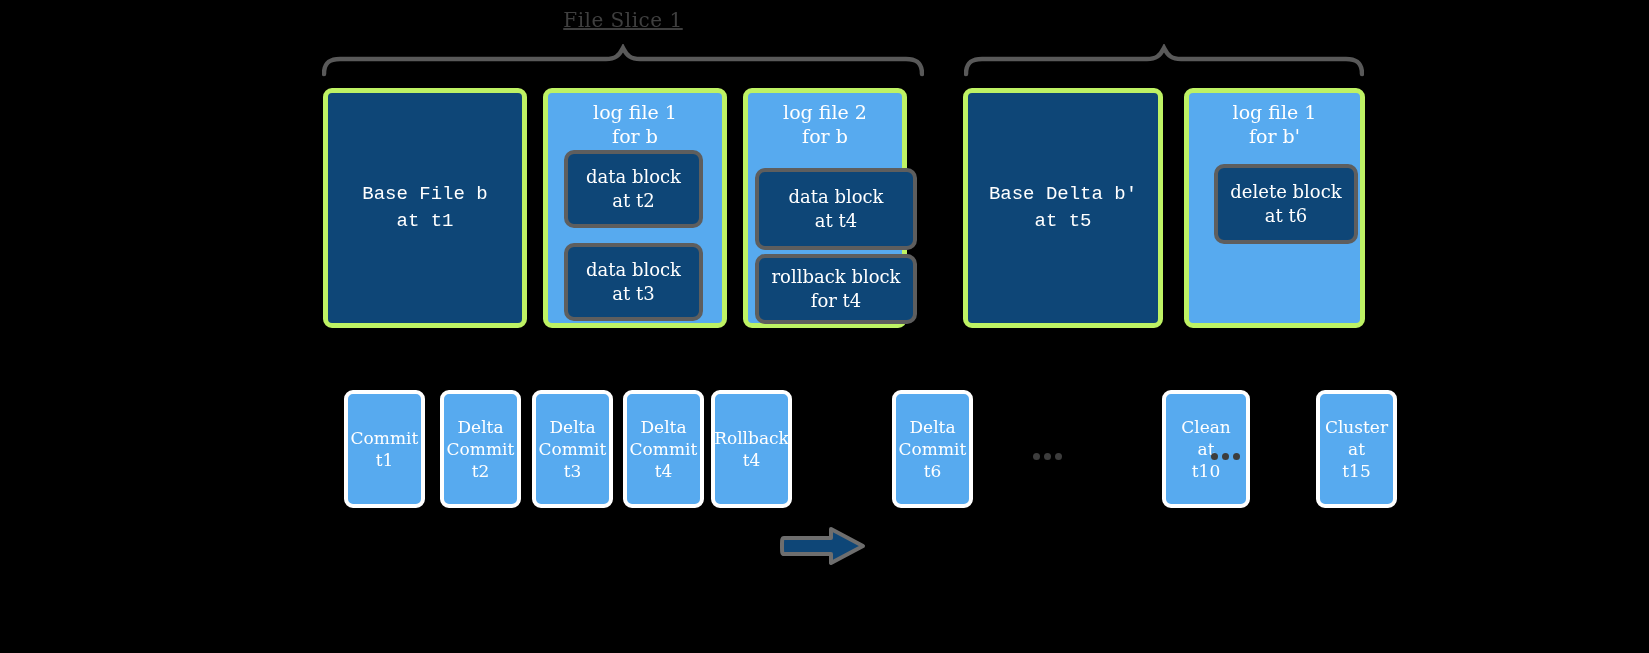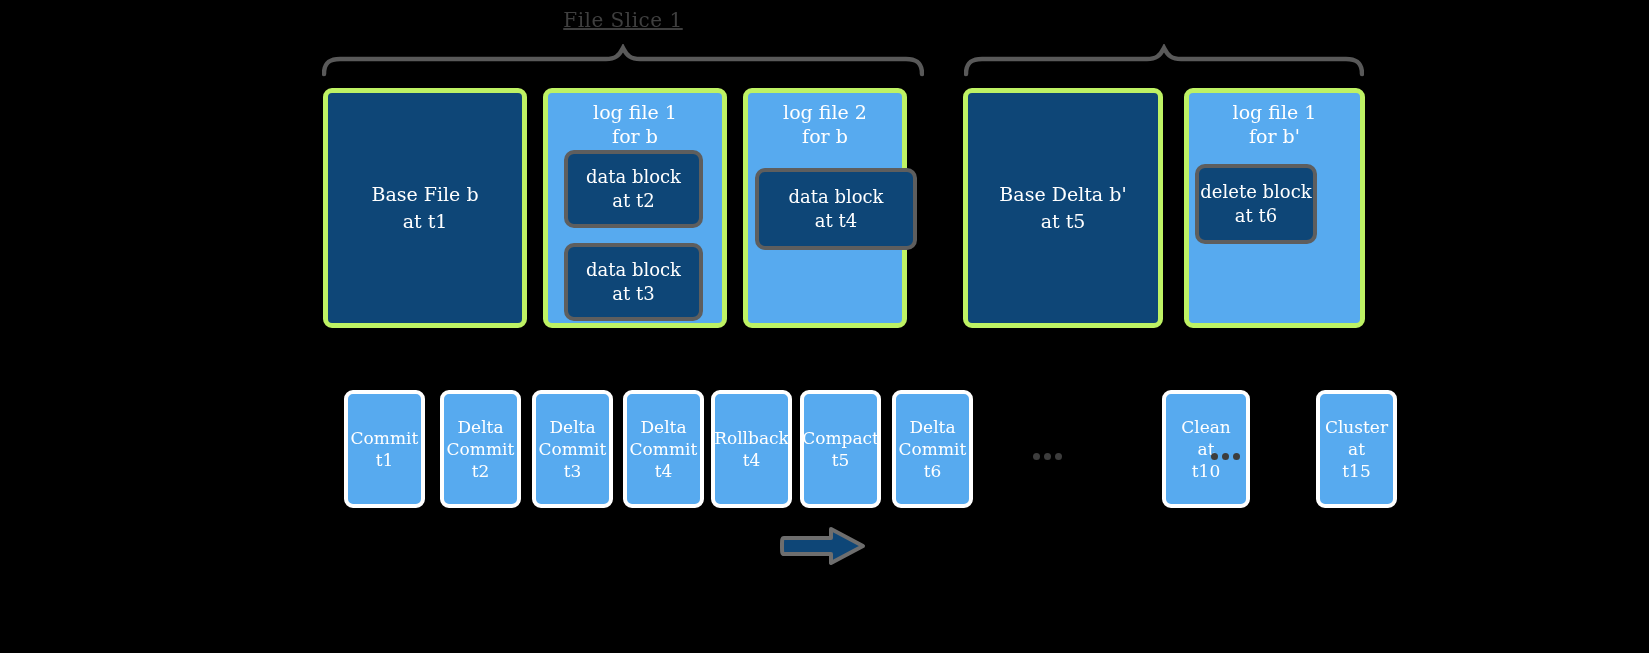--- a/index.html
+++ b/index.html
@@ -12,21 +12,21 @@
     font-size: 20px; color: #3f3f3f; letter-spacing: 0.5px; text-decoration: underline;
   }
   .brace { position: absolute; top: 44px; }
 
   .big-box {
     position: absolute; top: 88px; height: 240px;
     border: 5px solid #bef264; border-radius: 9px;
   }
   .dark { background: #0e4677; }
   .light { background: #57aaef; }
-  .base-box { display: flex; flex-direction: column; justify-content: center; align-items: center; }
+  .base-box { display: flex; flex-direction: column; justify-content: center; align-items: center; font-family: Liberation Mono, monospace; }
   .base-box .ln { display: block; color: #fff; font-size: 19px; line-height: 27px; text-align: center; }
 
   .log-title { position: absolute; top: 7px; left: 0; width: 100%; text-align: center; }
   .log-title .ln { display: block; color: #fff; font-size: 19px; line-height: 24px; }
 
   .inner-block {
     position: absolute; background: #0e4677;
     border: 4px solid #5e5e5e; border-radius: 10px;
     display: flex; flex-direction: column; justify-content: center; align-items: center;
   }
@@ -85,33 +85,37 @@
 
   <div class="big-box light" style="left:743px; width:164px">
     <div class="log-title">
       <span class="ln">log file 2</span>
       <span class="ln">for b</span>
     </div>
     <div class="inner-block" style="left:7px; top:75px; width:162px; height:82px">
       <span class="ln">data block</span>
       <span class="ln">at t4</span>
     </div>
+    <div class="inner-block" style="left:7px; top:161px; width:162px; height:70px">
+      <span class="ln">rollback block</span>
+      <span class="ln">for t4</span>
+    </div>
   </div>
 
   <div class="big-box dark base-box" style="left:963px; width:200px">
     <span class="ln">Base Delta b'</span>
     <span class="ln">at t5</span>
   </div>
 
   <div class="big-box light" style="left:1184px; width:181px">
     <div class="log-title">
       <span class="ln">log file 1</span>
       <span class="ln">for b'</span>
     </div>
-    <div class="inner-block" style="left:6px; top:71px; width:122px; height:80px">
+    <div class="inner-block" style="left:25px; top:71px; width:144px; height:80px">
       <span class="ln">delete block</span>
       <span class="ln">at t6</span>
     </div>
   </div>
 
   <div class="tl-box" style="left:344px">
     <span class="ln">Commit</span>
     <span class="ln">t1</span>
     <span class="ln"></span>
   </div>
@@ -126,25 +130,20 @@
     <span class="ln">t3</span>
   </div>
   <div class="tl-box" style="left:623px">
     <span class="ln">Delta</span>
     <span class="ln">Commit</span>
     <span class="ln">t4</span>
   </div>
   <div class="tl-box" style="left:711px">
     <span class="ln">Rollback</span>
     <span class="ln">t4</span>
-    <span class="ln"></span>
-  </div>
-  <div class="tl-box" style="left:800px">
-    <span class="ln">Compact</span>
-    <span class="ln">t5</span>
     <span class="ln"></span>
   </div>
   <div class="tl-box" style="left:892px">
     <span class="ln">Delta</span>
     <span class="ln">Commit</span>
     <span class="ln">t6</span>
   </div>
 
   <div class="dots" style="left:1033px">
       <i></i>

